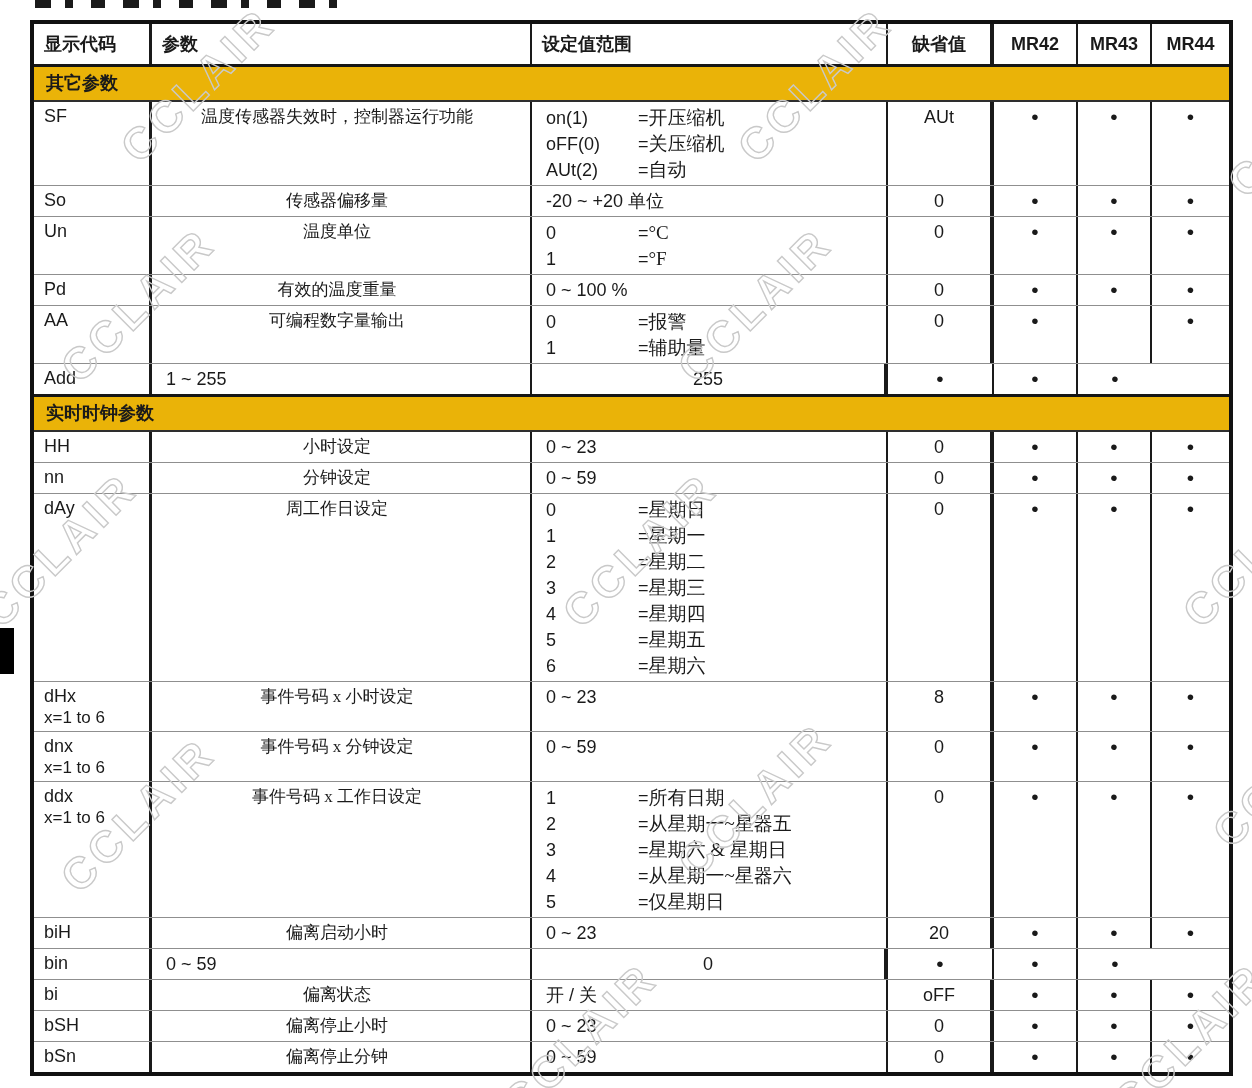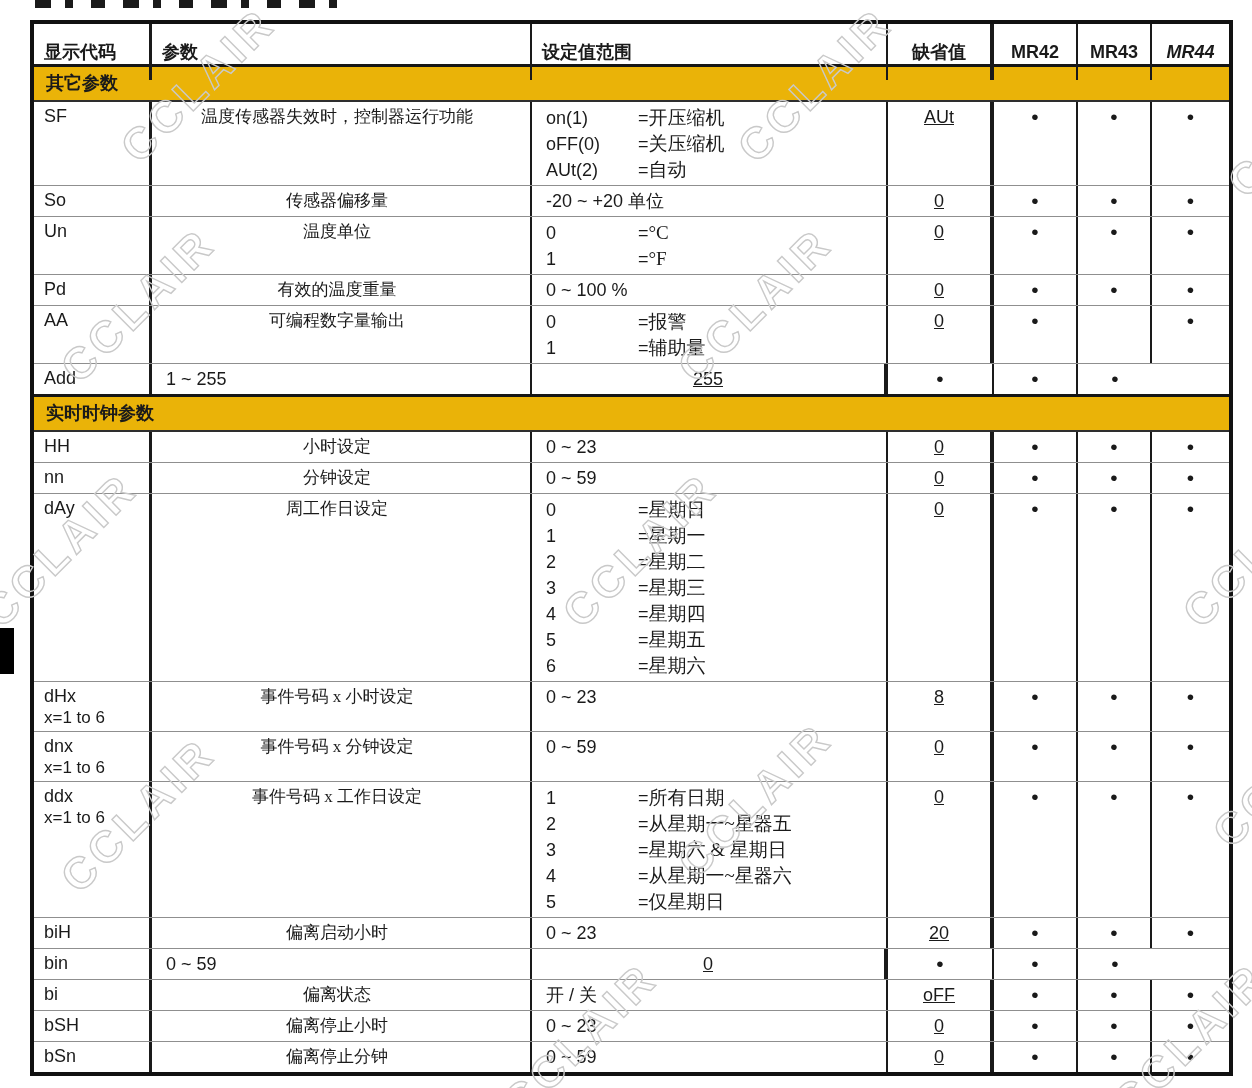--- a/index.html
+++ b/index.html
@@ -45,23 +45,23 @@
   .grid{display:grid;grid-template-columns:118px 380px 356px 106px 84px 74px 77px;}
   .thead{height:40px;}
   .hc{
     box-sizing:border-box;
     display:flex;align-items:center;
     font-weight:bold;font-size:18px;
     padding:0 10px;
     border-right:2px solid #1a1a1a;
   }
   .hc0{border-right-width:3px;}
-  .hc3{border-right-width:4px;justify-content:center;padding:16px 4px;}
+  .hc3{border-right-width:4px;justify-content:center;padding:0 4px;}
   .hc4,.hc5{justify-content:center;padding:0 2px;}
-  .hc6{border-right:none;justify-content:center;padding:0 0;font-style:italic;}
+  .hc6{border-right:none;justify-content:center;padding:0 0;}
   .band{
     background:#eab308;
     border-top:3px solid #161616;
     border-bottom:2px solid #2e2e2e;
     font-weight:bold;font-size:18px;
     font-family:"Liberation Serif", serif;
     line-height:33px;
     padding-left:12px;
   }
   .row{border-top:1px solid #8f8f8f;}
@@ -81,21 +81,21 @@
   .crange{padding-left:14px;font-size:18px;}
   .rline{line-height:25px;white-space:nowrap;}
   .opt-code{display:inline-block;width:92px;}
   .opt-eq{display:inline-block;}
   .opt-label{
     font-family:"Liberation Serif", serif;
     font-size:19px;
   }
   .cdef{
     border-right-width:4px;
-    text-align:center;padding:4px 2px 0;line-height:22px;font-size:18px;text-decoration:underline;
+    text-align:center;padding:4px 2px 0;line-height:22px;font-size:18px;
   }
   .cdot{text-align:center;padding:5px 0 0;font-size:21px;line-height:20px;}
   .cdot.last{border-right:none;}
 </style>
 </head>
 <body>
 
 <div class="page">
 
   <div class="top-fragment"></div>

